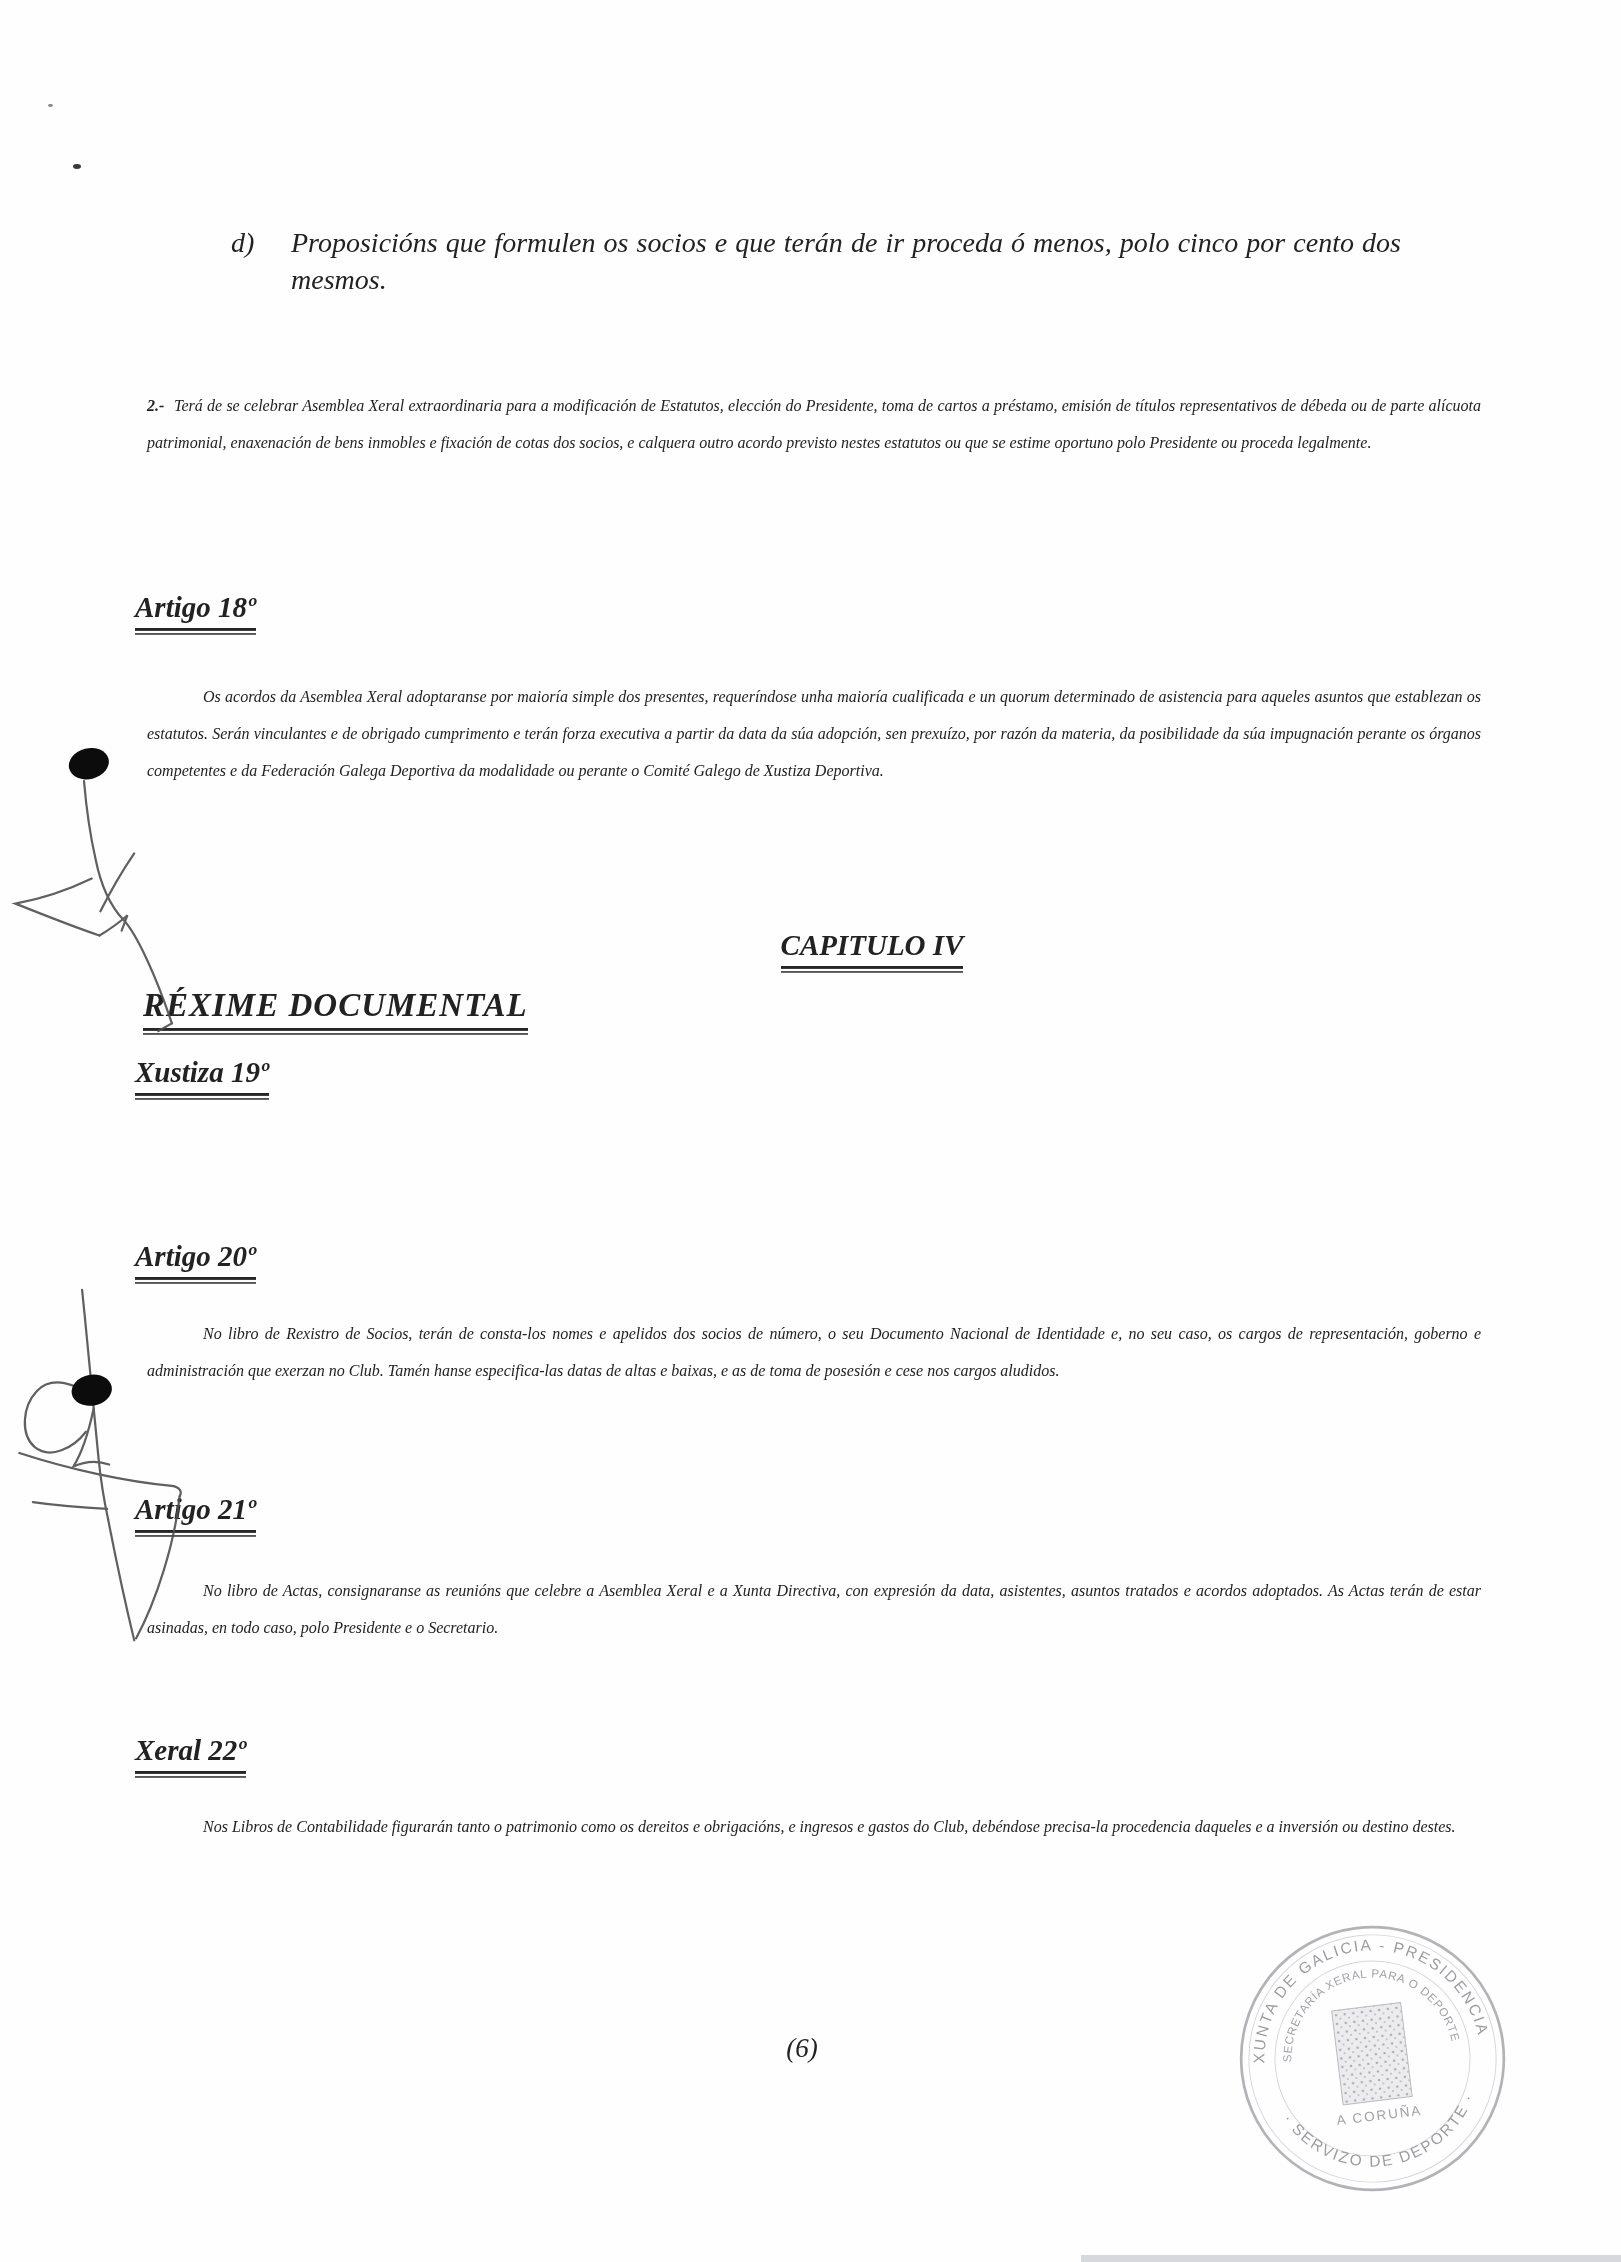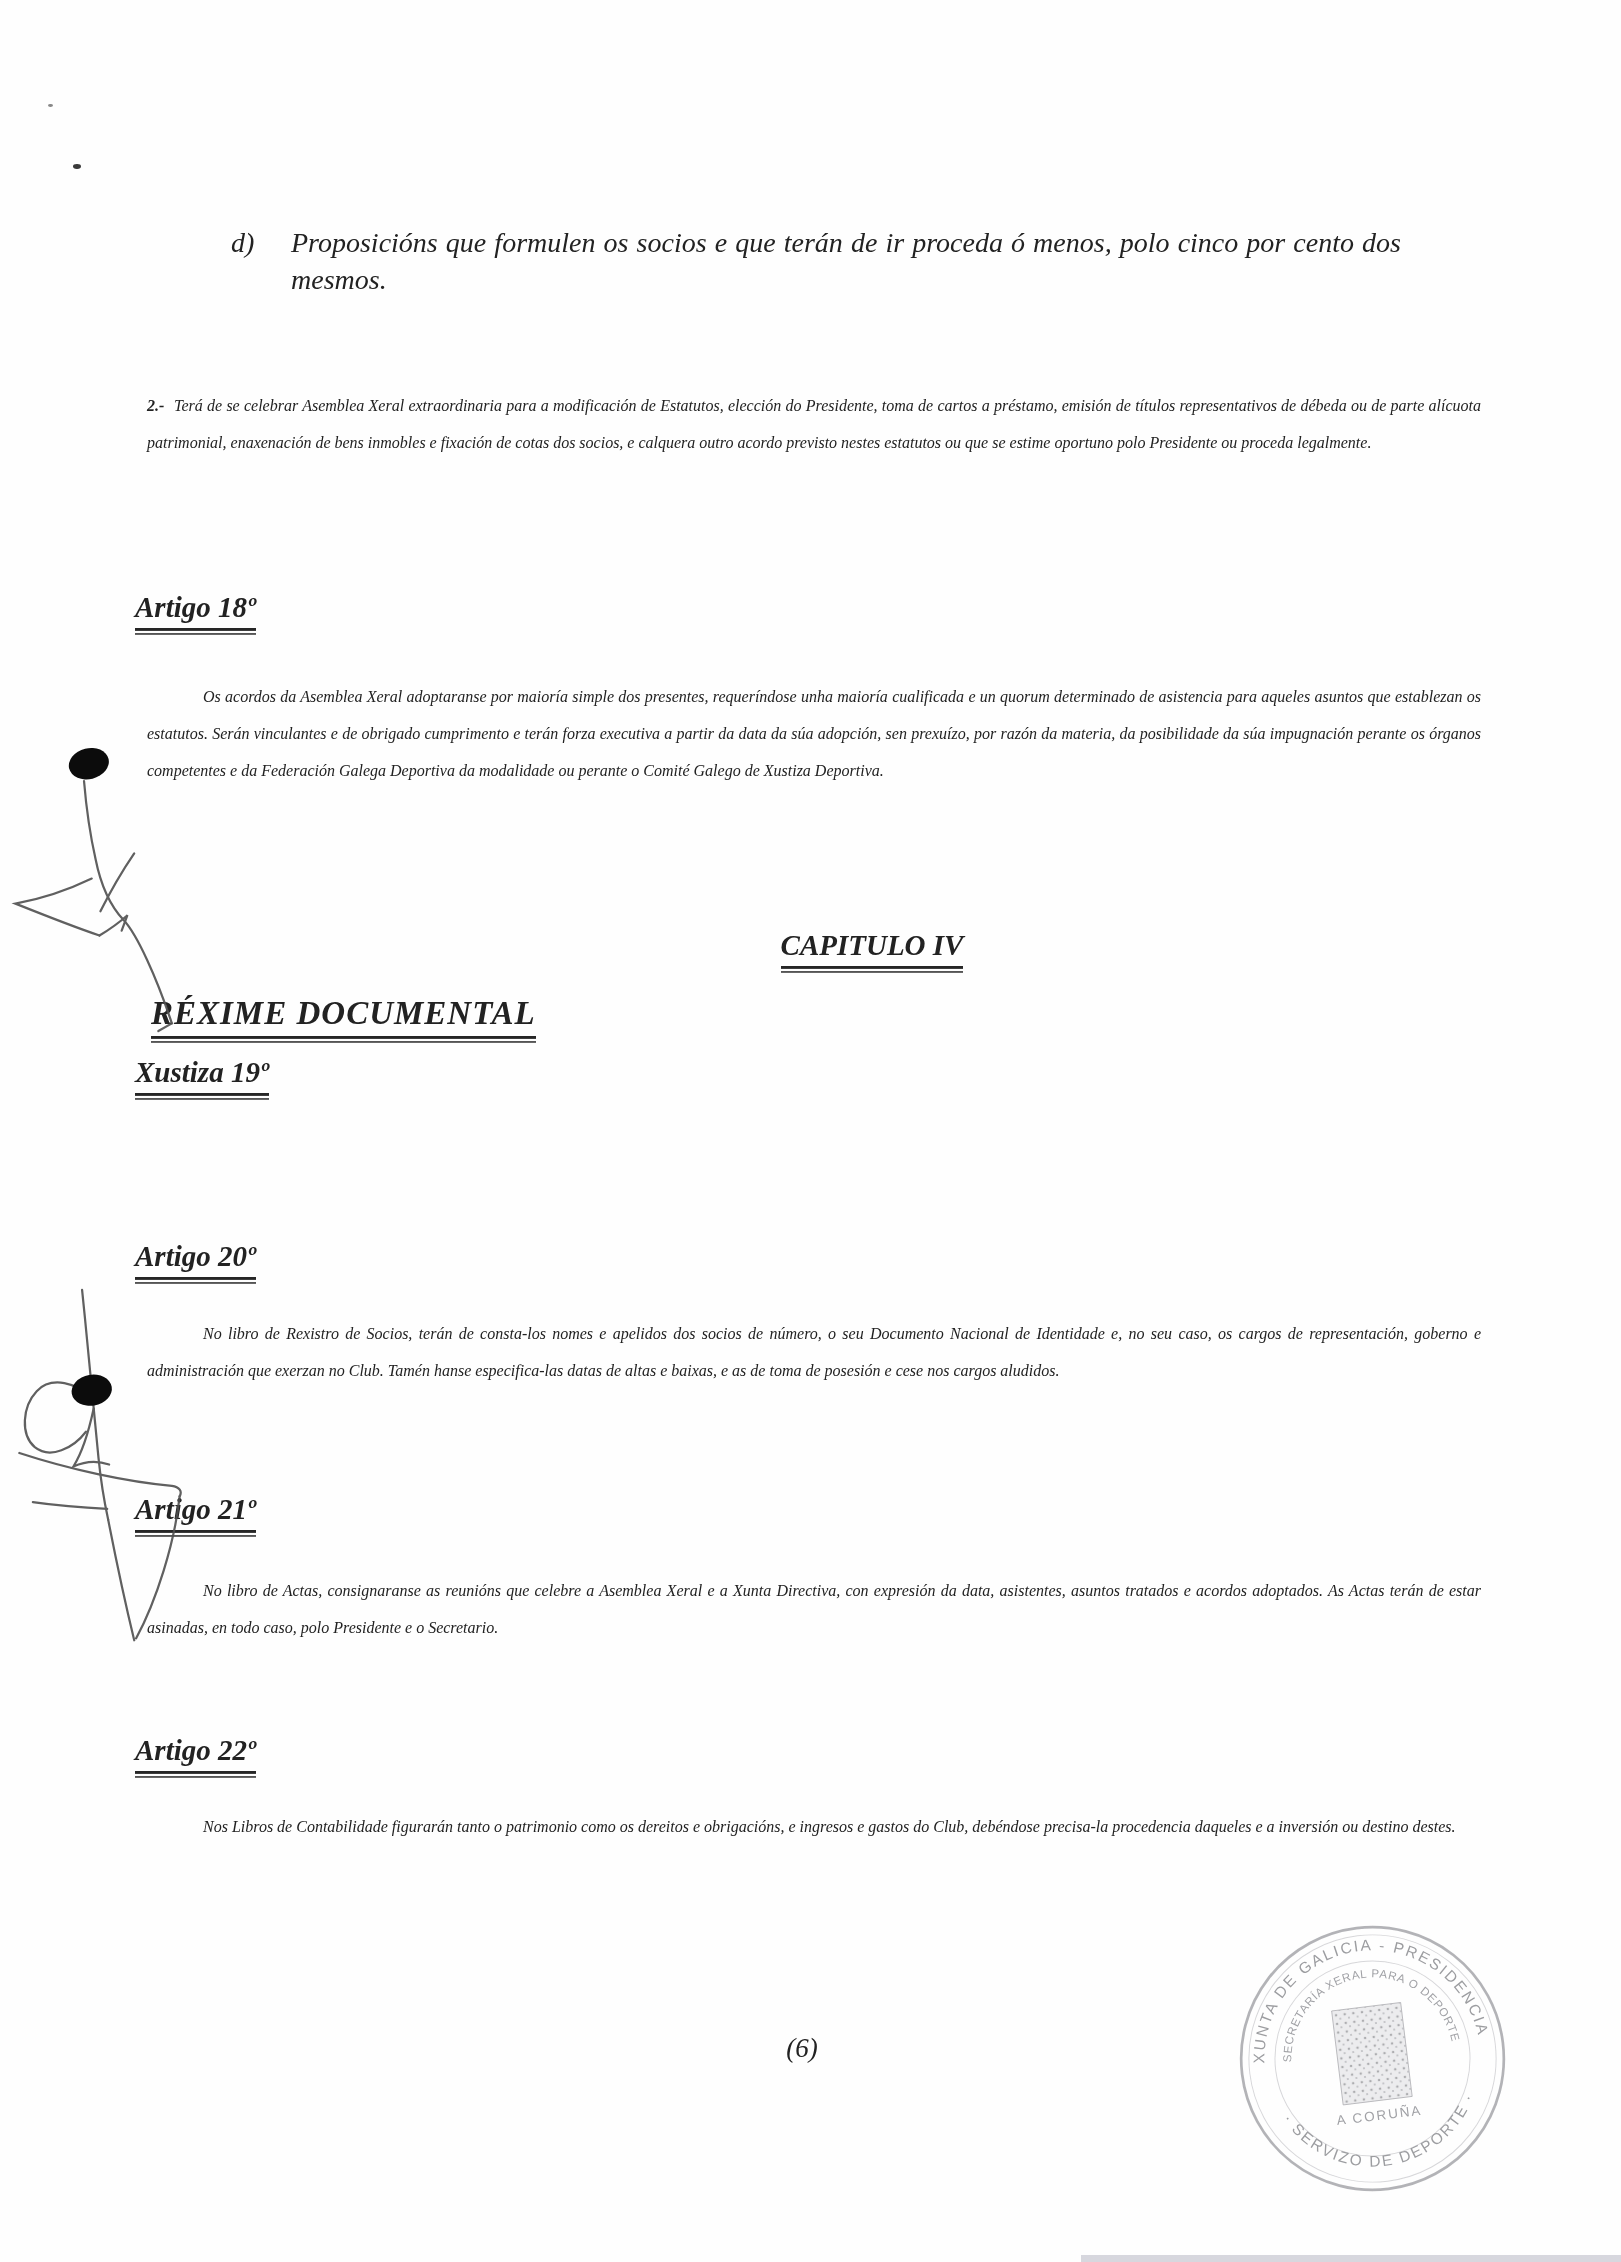--- a/index.html
+++ b/index.html
@@ -64,21 +64,21 @@
     text-align: center;
     font-size: 29px;
     font-weight: bold;
     margin: 16px;
     padding-left: 54px;
   }
   .section-title {
     font-size: 33px;
     font-weight: bold;
     letter-spacing: 1px;
-    margin: 16px;
+    margin: 8px;
     text-decoration: underline;
   }
 
   .pagenum {
     width: 1334px;
     text-align: center;
     font-size: 27px;
     margin: 0;
   }
 
@@ -127,21 +127,21 @@
     <span class="u2">Artigo 20º</span>
   </h3>
   <p class="abs bodytext indent" style="left:135px; top:1303px; width:1334px;">No libro de Rexistro de Socios, terán de consta-los nomes e apelidos dos socios de número, o seu Documento Nacional de Identidade e, no seu caso, os cargos de representación, goberno e administración que exerzan no Club. Tamén hanse especifica-las datas de altas e baixas, e as de toma de posesión e cese nos cargos aludidos.</p>
 
   <h3 class="abs art-heading" style="left:135px; top:1493px;">
     <span class="u2">Artigo 21º</span>
   </h3>
   <p class="abs bodytext indent" style="left:135px; top:1560px; width:1334px;font-style:italic;">No libro de Actas, consignaranse as reunións que celebre a Asemblea Xeral e a Xunta Directiva, con expresión da data, asistentes, asuntos tratados e acordos adoptados. As Actas terán de estar asinadas, en todo caso, polo Presidente e o Secretario.</p>
 
   <h3 class="abs art-heading" style="left:135px; top:1734px;">
-    <span class="u2">Artigo 22º</span>
+    <span class="u2">Xeral 22º</span>
   </h3>
   <p class="abs bodytext indent" style="left:135px; top:1796px; width:1334px;">Nos Libros de Contabilidade figurarán tanto o patrimonio como os dereitos e obrigacións, e ingresos e gastos do Club, debéndose precisa-la procedencia daqueles e a inversión ou destino destes.</p>
 
   <p class="abs pagenum" style="left:135px; top:2033px;">(6)</p>
 
   <svg class="abs" style="left:0; top:0; pointer-events:none;" width="1621" height="2262" viewBox="0 0 1679 2343">
     <g stroke="#4f4f4f" stroke-width="2.3" fill="none" stroke-linecap="round" opacity="0.9">
       <path d="M 87 809 C 90 845 94 868 99 890 C 103 910 112 936 128 953 C 142 968 162 1012 178 1060"></path>
       <path d="M 178 1060 l -14 8"></path>
       <path d="M 139 884 C 124 906 112 928 104 944"></path>

